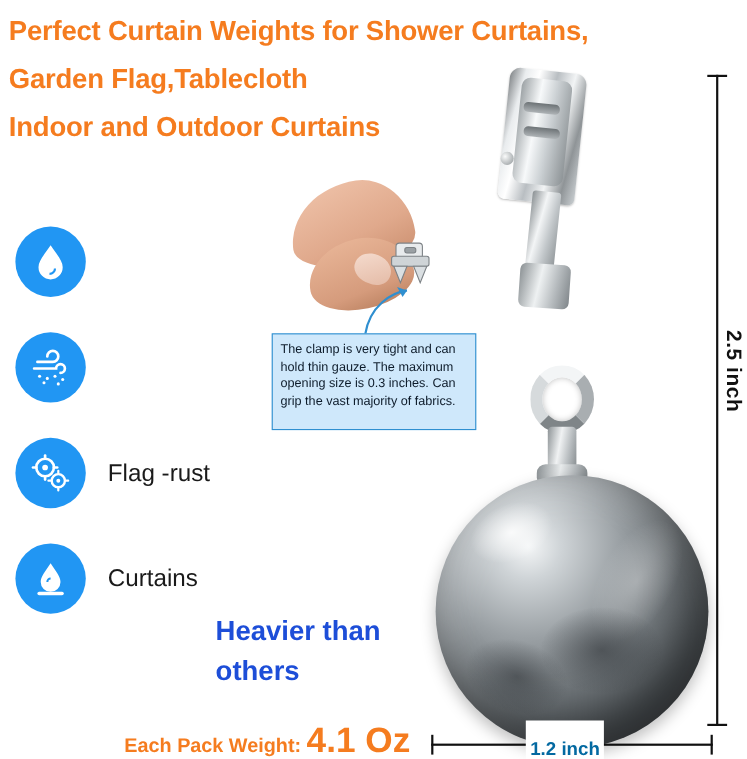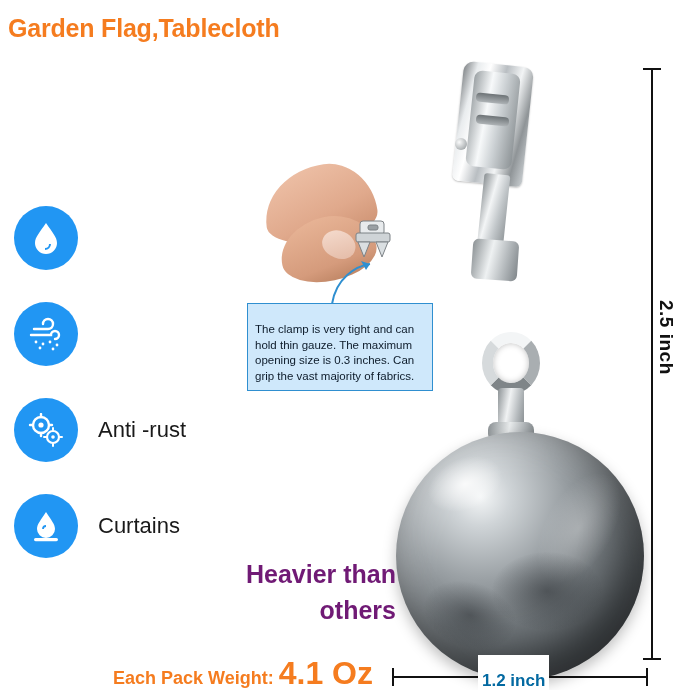--- a/index.html
+++ b/index.html
@@ -62,25 +62,24 @@
     color: #1a1a1a;
     white-space: nowrap;
   }
 
   
   .heavier {
     position: absolute;
     left: 196px;
     top: 556px;
     width: 200px;
-    color: #701a75;
+    color: #1d4ed8;
     font-weight: bold;
     font-size: 25px;
     line-height: 36px;
-    text-align: right;
   }
   .heavier span { display: block; }
 
   
   .packweight {
     position: absolute;
     left: 113px;
     top: 655px;
     color: #F57C1F;
     font-weight: bold;
@@ -94,21 +93,21 @@
   
   .callout {
     position: absolute;
     left: 247px;
     top: 303px;
     width: 186px;
     height: 88px;
     background: #cfe8fb;
     border: 1px solid #2f8fd0;
     box-sizing: border-box;
-    padding: 18px 7px;
+    padding: 7px 7px;
     font-size: 11.5px;
     line-height: 15.5px;
     color: #0d1b2a;
   }
   .callout-arrow {
     position: absolute;
     left: 330px;
     top: 258px;
     width: 50px;
     height: 48px;
@@ -357,21 +356,23 @@
     border-radius: 50%;
     transform: rotate(30deg);
   }
 </style>
 </head>
 <body>
 
 <div id="page">
 
   <div class="headline">
+    <span class="hl-line">Perfect Curtain Weights for Shower Curtains,</span>
     <span class="hl-line">Garden Flag,Tablecloth</span>
+    <span class="hl-line">Indoor and Outdoor Curtains</span>
   </div>
 
   <div class="photo">
 
     <div class="hand">
       <div class="finger1"></div>
       <div class="finger2"></div>
       <div class="nail"></div>
       <div class="clip-mini">
         <svg width="46" height="42" viewBox="0 0 46 42">
@@ -459,21 +460,21 @@
           <circle cx="25" cy="24" r="6" fill="none" stroke="#fff" stroke-width="2.2"></circle>
           <circle cx="25" cy="24" r="1.8" fill="#fff"></circle>
           <g stroke="#fff" stroke-width="2" stroke-linecap="round">
             <line x1="25" y1="15" x2="25" y2="17"></line>
             <line x1="25" y1="31" x2="25" y2="33"></line>
             <line x1="16" y1="24" x2="18" y2="24"></line>
             <line x1="32" y1="24" x2="34" y2="24"></line>
           </g>
         </svg>
       </div>
-      <div class="feature-label">Anti -rust</div>
+      <div class="feature-label">Flag -rust</div>
     </div>
 
     <div class="feature-row">
       <div class="feature-icon">
         <svg width="34" height="36" viewBox="0 0 34 36">
           <path d="M17 4 C 12 12, 8 16, 8 21 a 9 9 0 0 0 18 0 C 26 16, 22 12, 17 4 Z" fill="#fff"></path>
           <rect x="5" y="30" width="24" height="3.2" rx="1.6" fill="#fff"></rect>
           <path d="M14 21 a3 3 0 0 1 3 -3" fill="none" stroke="#2196F3" stroke-width="1.8"></path>
         </svg>
       </div>

